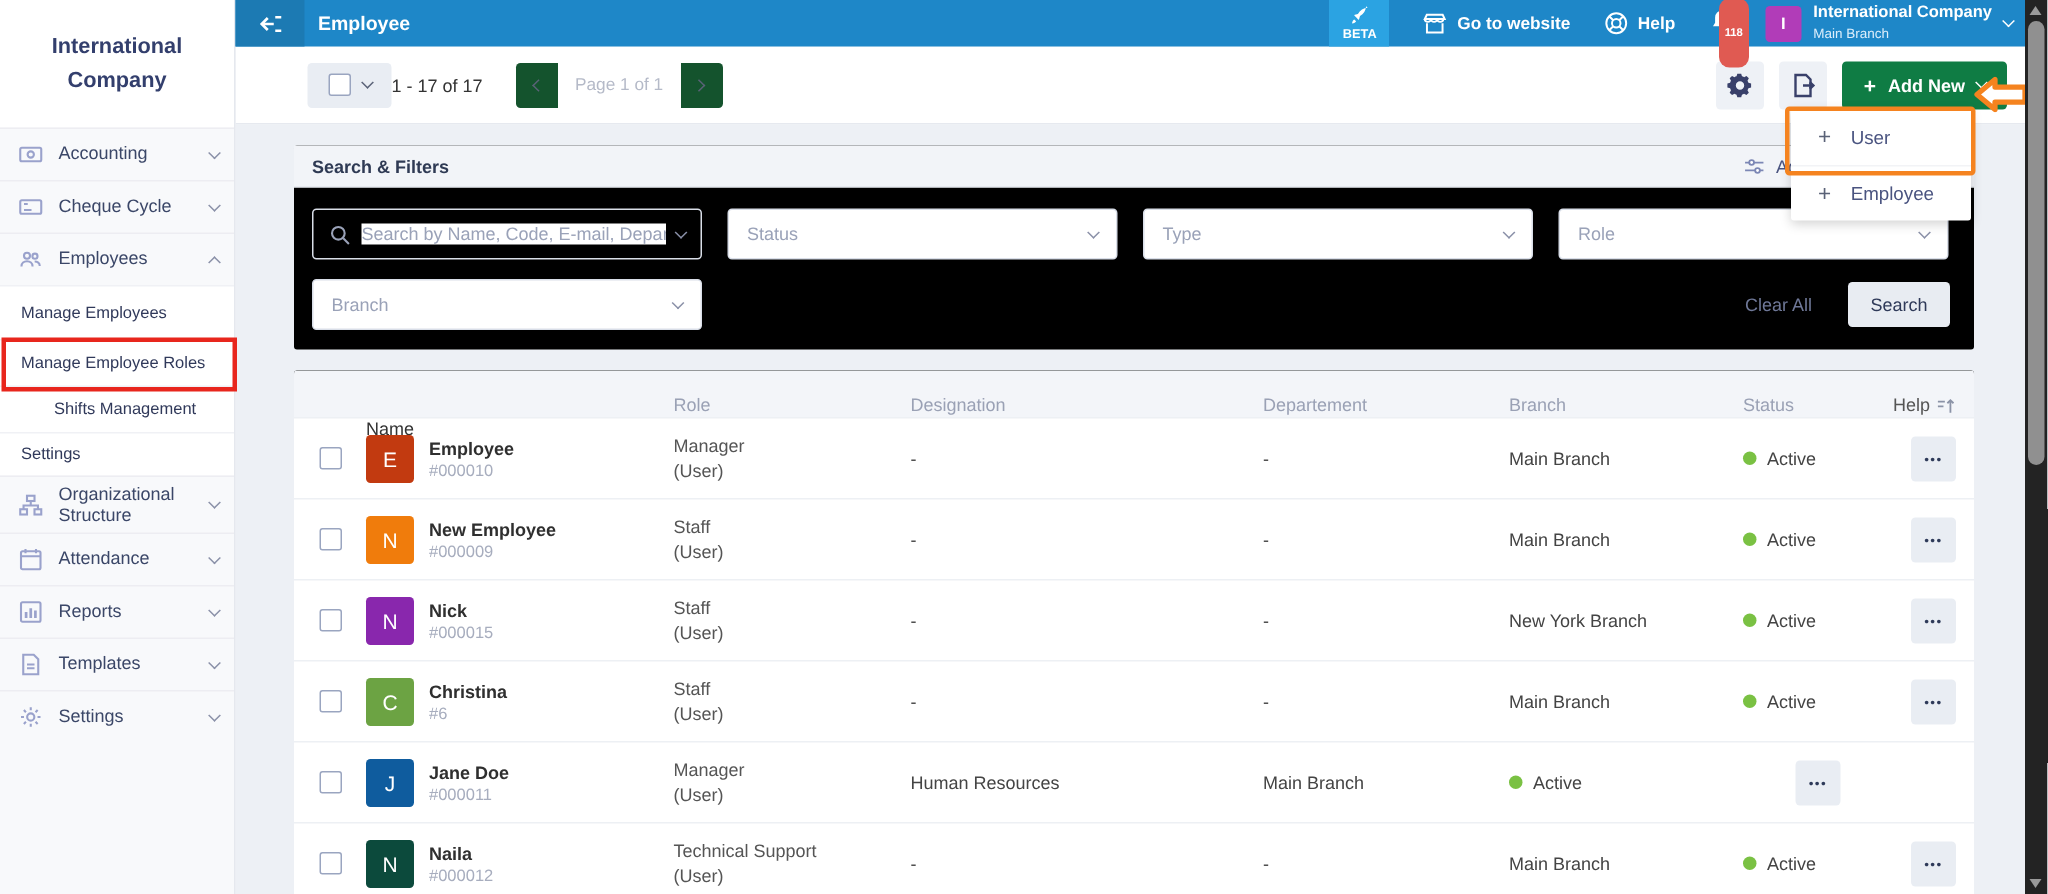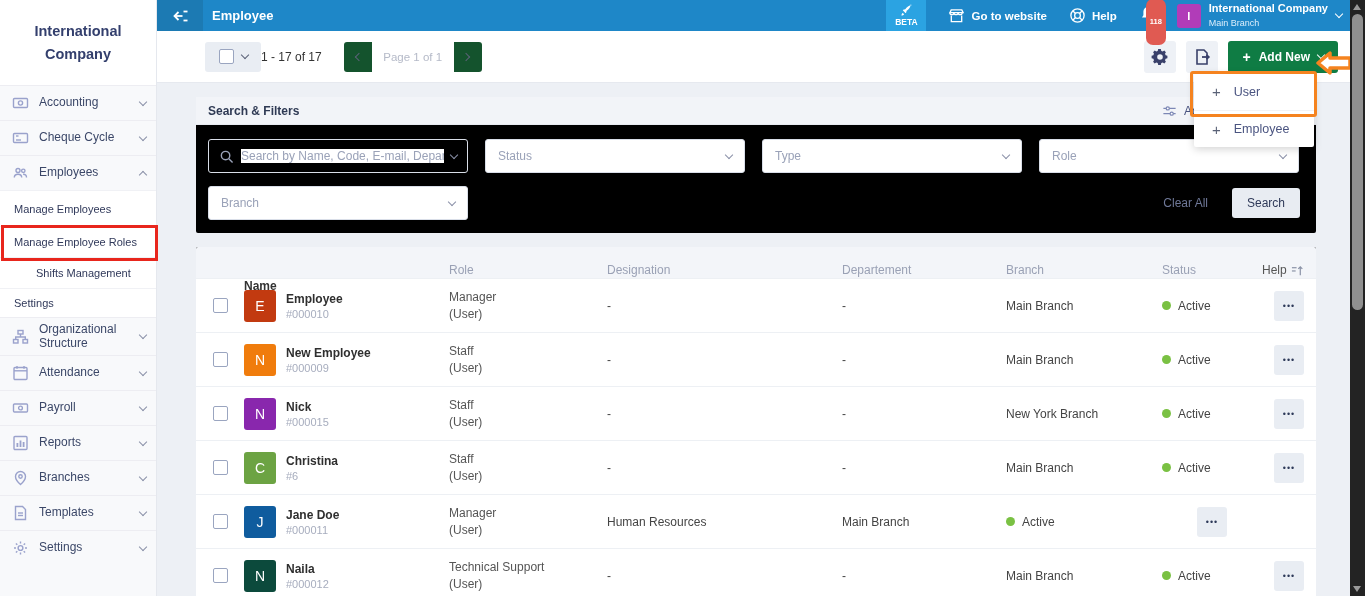--- a/index.html
+++ b/index.html
@@ -70,21 +70,21 @@
   .search-wrap input { border:none; outline:none; flex:1; font-size:12px; color:#333; font-family:inherit; min-width:0; }
   .search-wrap input::placeholder { color:#9aa2b8; }
   .frow2 { display:flex; align-items:center; padding:13px 16px 0 12px; }
   .clear-all { margin-left:auto; color:#6f7898; font-size:12px; cursor:pointer; }
   .search-btn { margin-left:24px; width:68px; height:30px; background:#e8ecf2; border:none; border-radius:3px; color:#2f3a59; font-size:12px; cursor:pointer; font-family:inherit; }
 
   
   .table-card { left:196px; top:247px; width:1120px; height:360px; overflow:hidden; }
   .thead, .trow { display:grid; grid-template-columns:48px 205px 158px 235px 164px 156px 100px 54px; align-items:center; }
   .thead { height:31px; background:#f3f5f9; font-size:12px; color:#9aa1b5; }
-  .thead .c-first { color:#333; font-weight:bold;margin-top:32px; }
+  .thead .c-first { color:#333; font-weight:normal;margin-top:32px; }
   .thead .c-sort { color:#555; display:flex; align-items:center; gap:4px; }
   .trow { height:54px; border-top:1px solid #edf0f4; background:#fff; }
   .ck-cell { display:flex; justify-content:center; }
   .name-cell { display:flex; align-items:center; gap:10px; }
   .avatar { width:32px; height:32px; border-radius:3px; color:#fff; font-size:14px; display:flex; align-items:center; justify-content:center; }
   .nm { display:flex; flex-direction:column; gap:2px; }
   .nm b { font-size:12px; color:#2f2f2f; }
   .nm i { font-style:normal; font-size:11px; color:#a7adbe; }
   .role-cell span { display:block; font-size:12px; color:#555; line-height:1.35; }
   .txt-cell { font-size:12px; color:#444; }
@@ -160,42 +160,26 @@
         <rect x="1.5" y="2.5" width="13" height="12" rx="1"></rect>
         <line x1="1.5" y1="5.8" x2="14.5" y2="5.8"></line>
         <line x1="4.5" y1="1" x2="4.5" y2="3.8"></line>
         <line x1="11.5" y1="1" x2="11.5" y2="3.8"></line>
       </svg>
     <span class="lbl">Attendance</span>
       <span class="chev"></span>
   </div>
   <div class="side-item">
     <svg width="17" height="16" viewBox="0 0 16 16" fill="none" stroke="#9aa2cc" stroke-width="1.4">
-        <rect x="1" y="4" width="14" height="8" rx="1"></rect>
-        <circle cx="8" cy="8" r="1.9"></circle>
-      </svg>
-    <span class="lbl">Payroll</span>
-      <span class="chev"></span>
-  </div>
-  <div class="side-item">
-    <svg width="17" height="16" viewBox="0 0 16 16" fill="none" stroke="#9aa2cc" stroke-width="1.4">
         <rect x="1.5" y="1.5" width="13" height="13" rx="1"></rect>
         <rect x="4" y="8" width="1.8" height="4" fill="#9aa2cc" stroke="none"></rect>
         <rect x="7.1" y="5.5" width="1.8" height="6.5" fill="#9aa2cc" stroke="none"></rect>
         <rect x="10.2" y="7" width="1.8" height="5" fill="#9aa2cc" stroke="none"></rect>
       </svg>
     <span class="lbl">Reports</span>
-      <span class="chev"></span>
-  </div>
-  <div class="side-item">
-    <svg width="17" height="16" viewBox="0 0 16 16" fill="none" stroke="#9aa2cc" stroke-width="1.4">
-        <path d="M8 1.5c-2.8 0-5 2.2-5 5 0 3.7 5 8 5 8s5-4.3 5-8c0-2.8-2.2-5-5-5z"></path>
-        <circle cx="8" cy="6.5" r="1.7"></circle>
-      </svg>
-    <span class="lbl">Branches</span>
       <span class="chev"></span>
   </div>
   <div class="side-item">
     <svg width="17" height="16" viewBox="0 0 16 16" fill="none" stroke="#9aa2cc" stroke-width="1.4">
         <path d="M3 1.5h7l3 3v10H3z"></path>
         <line x1="5.5" y1="8" x2="10.5" y2="8"></line>
         <line x1="5.5" y1="10.5" x2="10.5" y2="10.5"></line>
       </svg>
     <span class="lbl">Templates</span>
       <span class="chev"></span>

